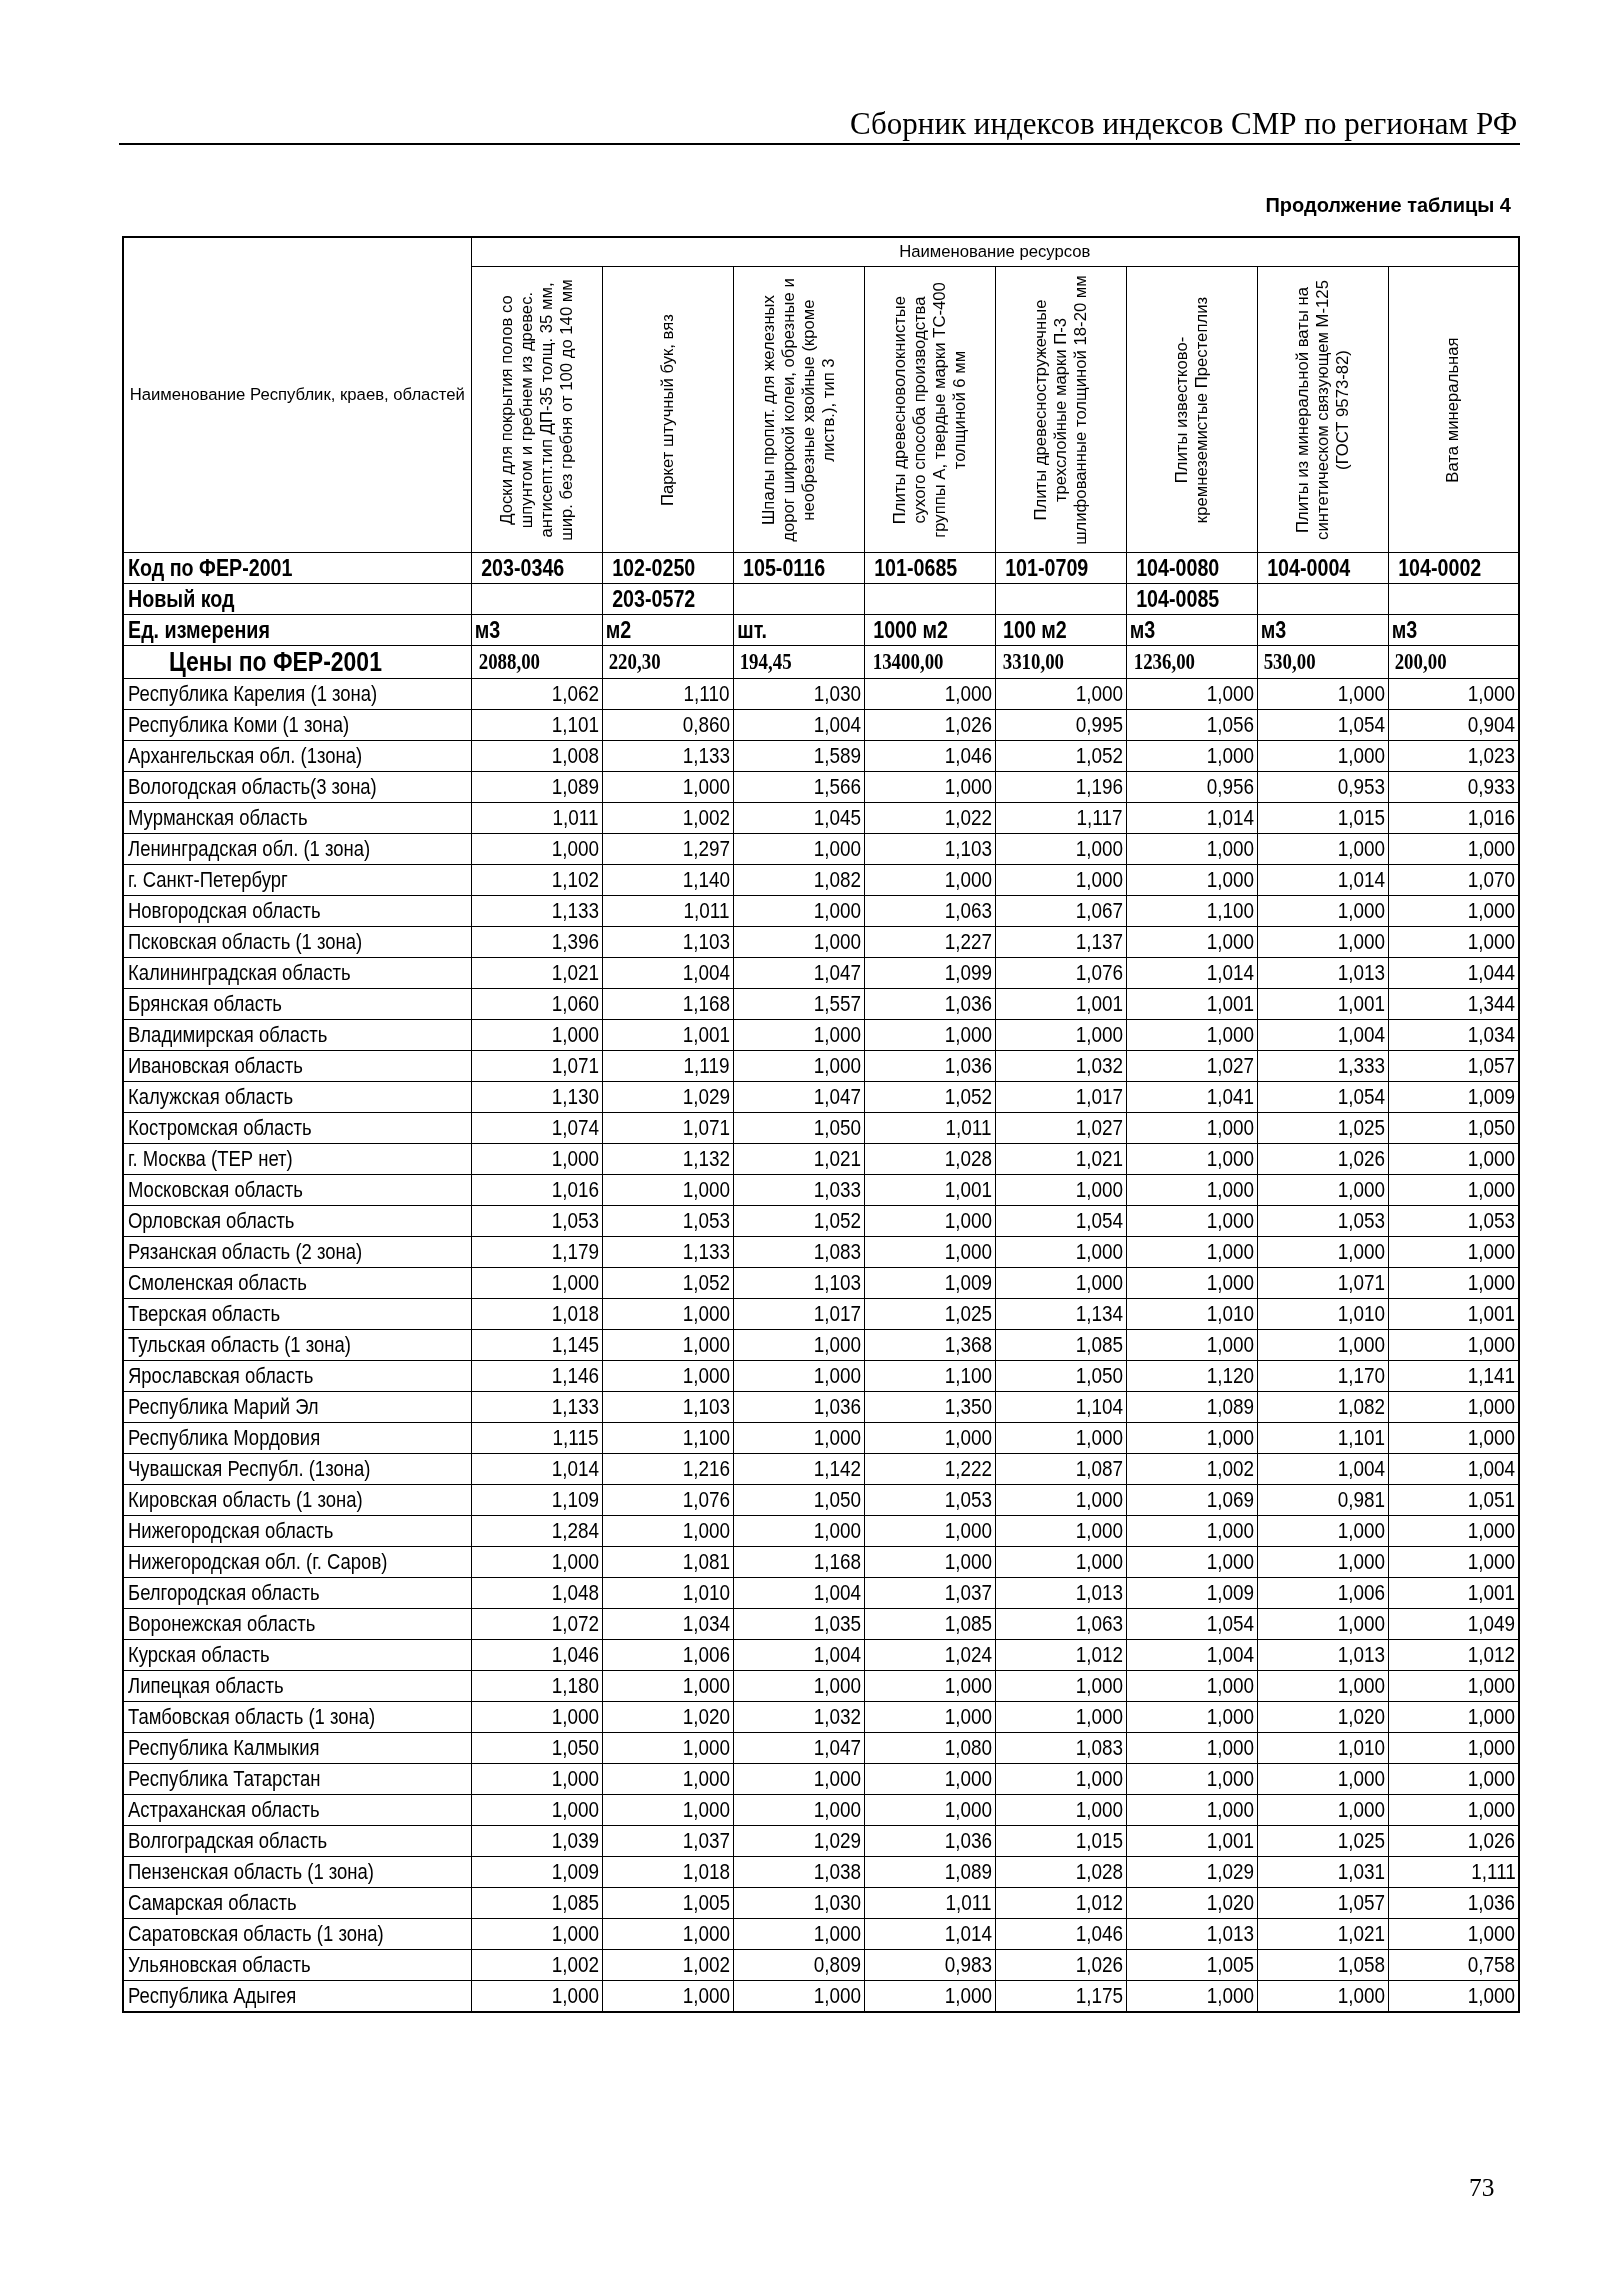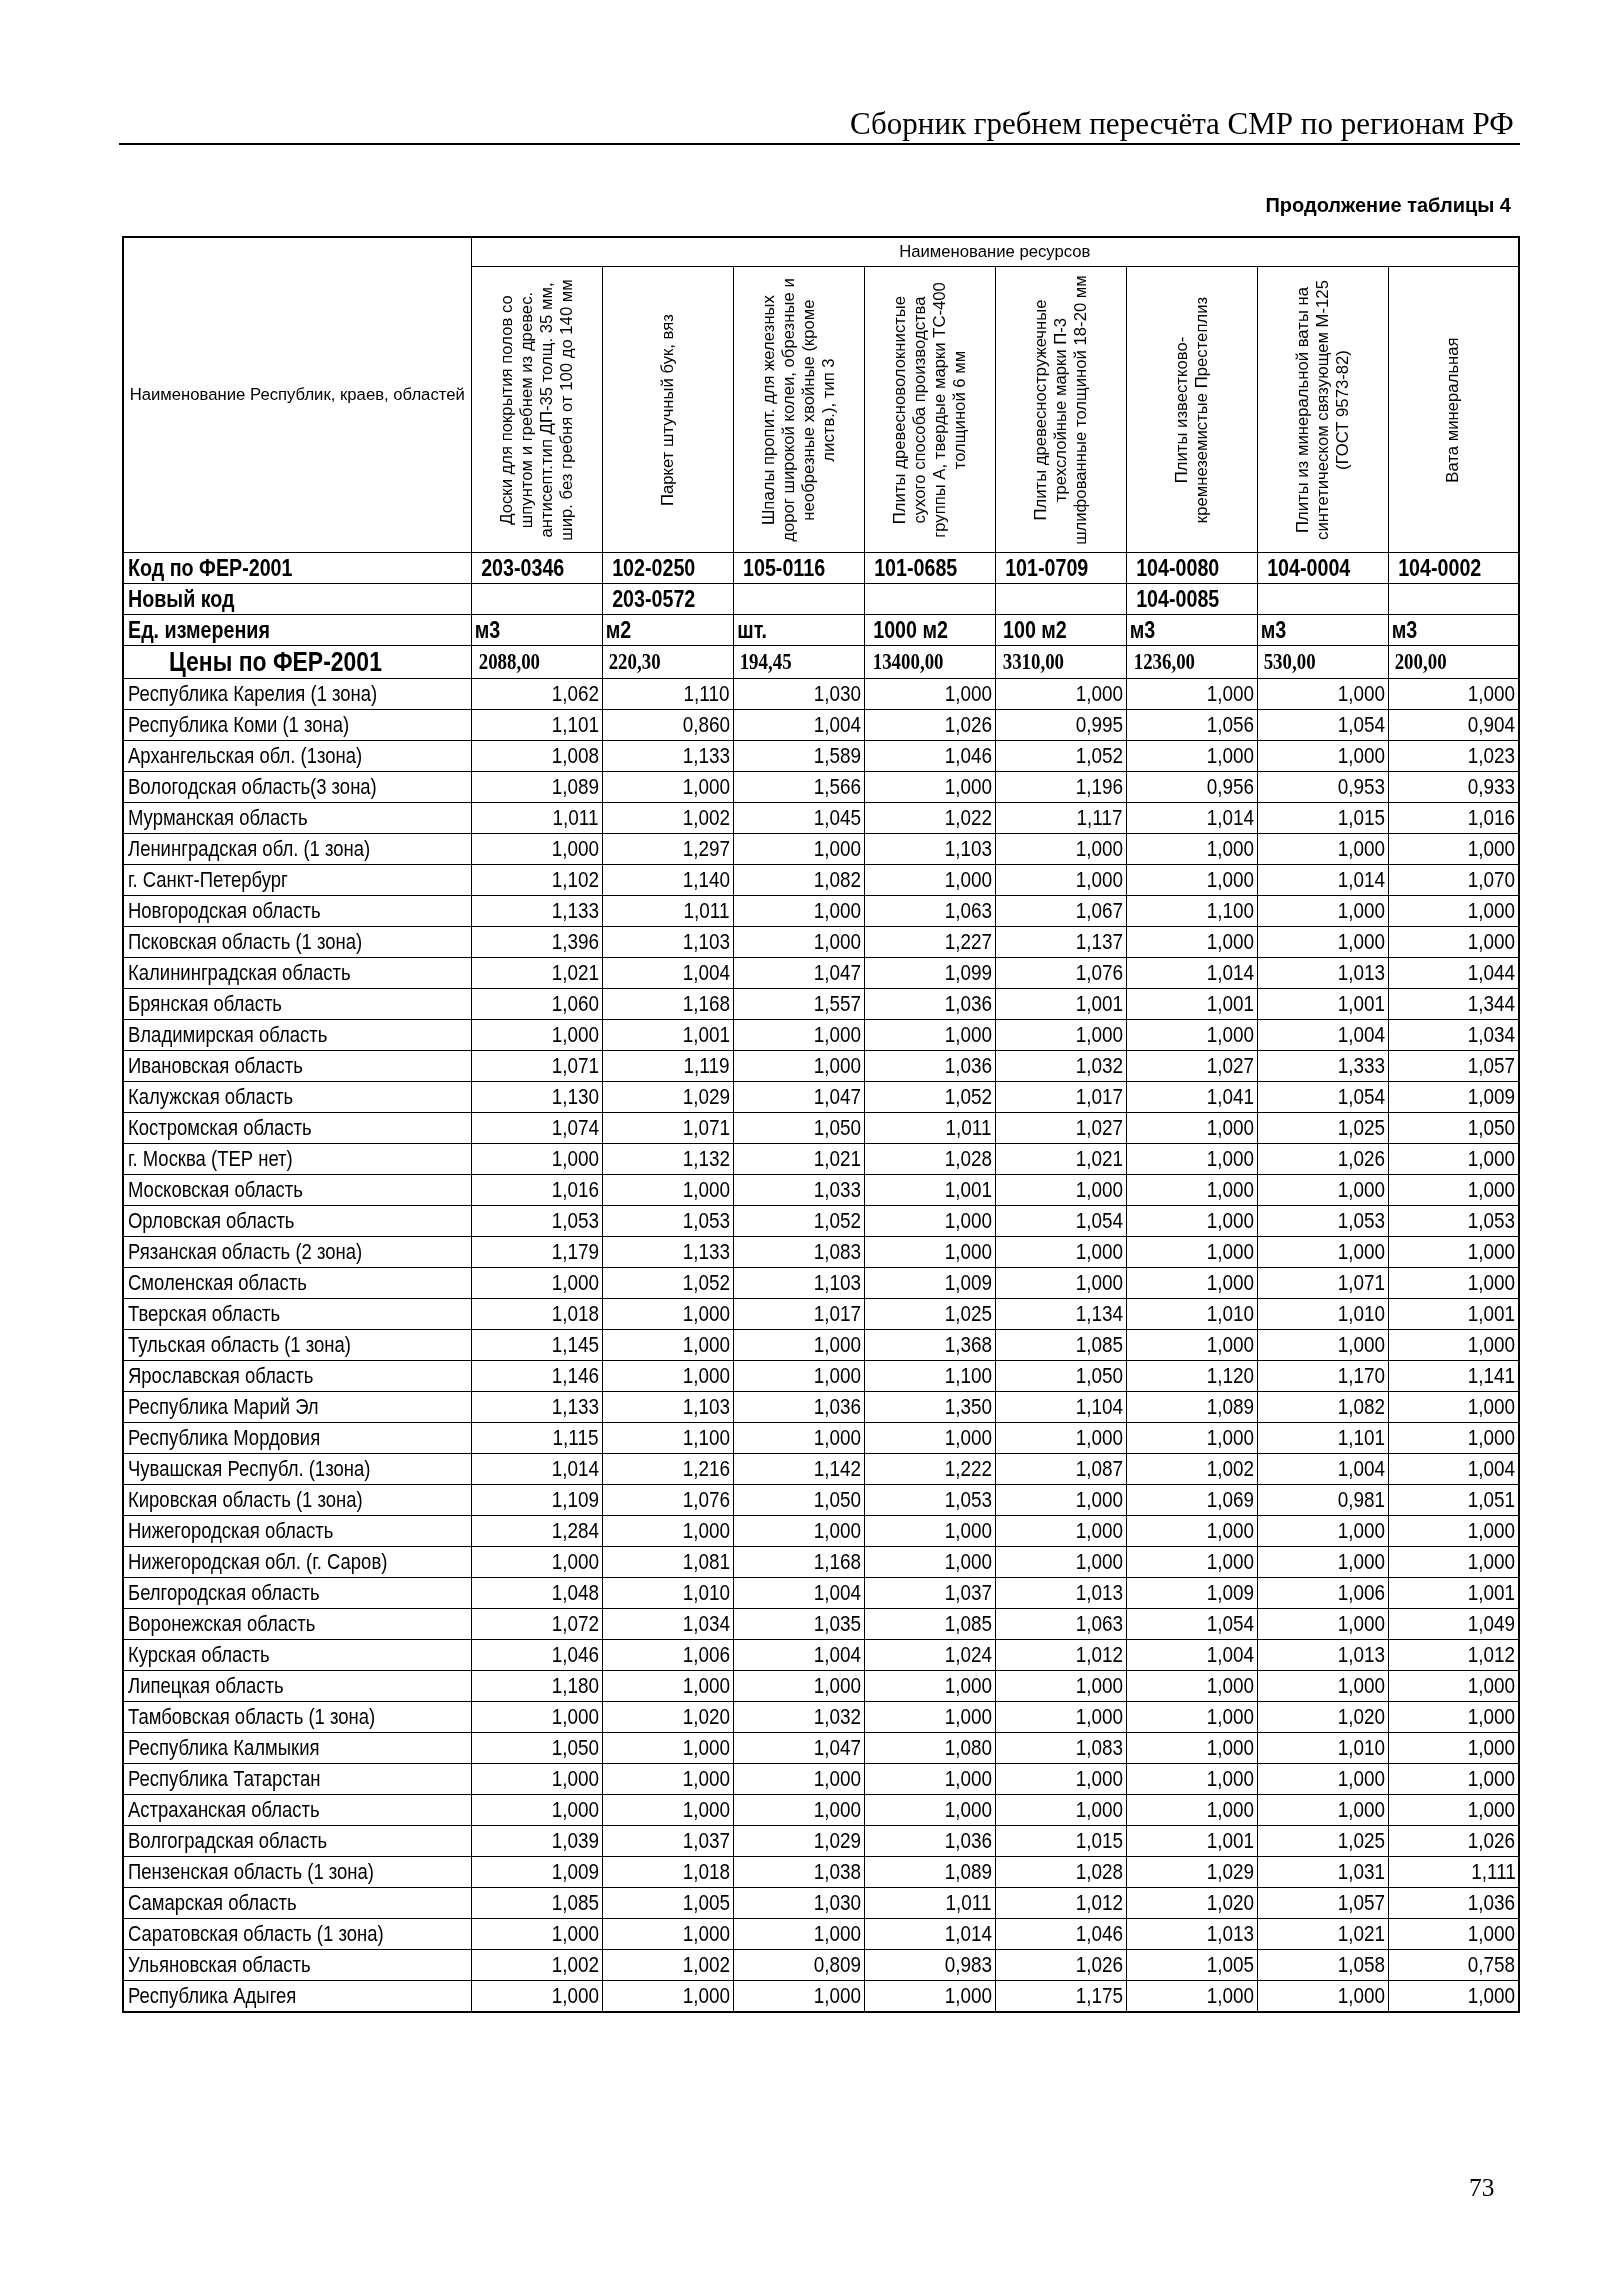--- a/index.html
+++ b/index.html
@@ -34,21 +34,21 @@
   .data-row td { height:30px; font-size:22px; line-height:30px; }
   .data-row td.region { text-align:left; padding-left:4px; white-space:nowrap;margin-top:33px; }
   .data-row td.region .cond { display:inline-block; transform:scaleX(0.84); transform-origin:left center; white-space:nowrap; }
   .data-row td.val { text-align:right; padding-right:2.7px; }
   .data-row td.val .cond { display:inline-block; transform:scaleX(0.86); transform-origin:right center; }
   .data-row td { border-top:2px solid #000; }
 </style>
 </head>
 <body>
 
-<div class="running-head">Сборник гребнем пересчёта СМР  по регионам РФ</div>
+<div class="running-head">Сборник индексов индексов СМР  по регионам РФ</div>
 <div class="head-rule"></div>
 <div class="table-caption">Продолжение таблицы 4</div>
 
 <table class="main">
   <colgroup>
     <col class="c-name">
     <col class="c-res">
       <col class="c-res">
       <col class="c-res">
       <col class="c-res">

